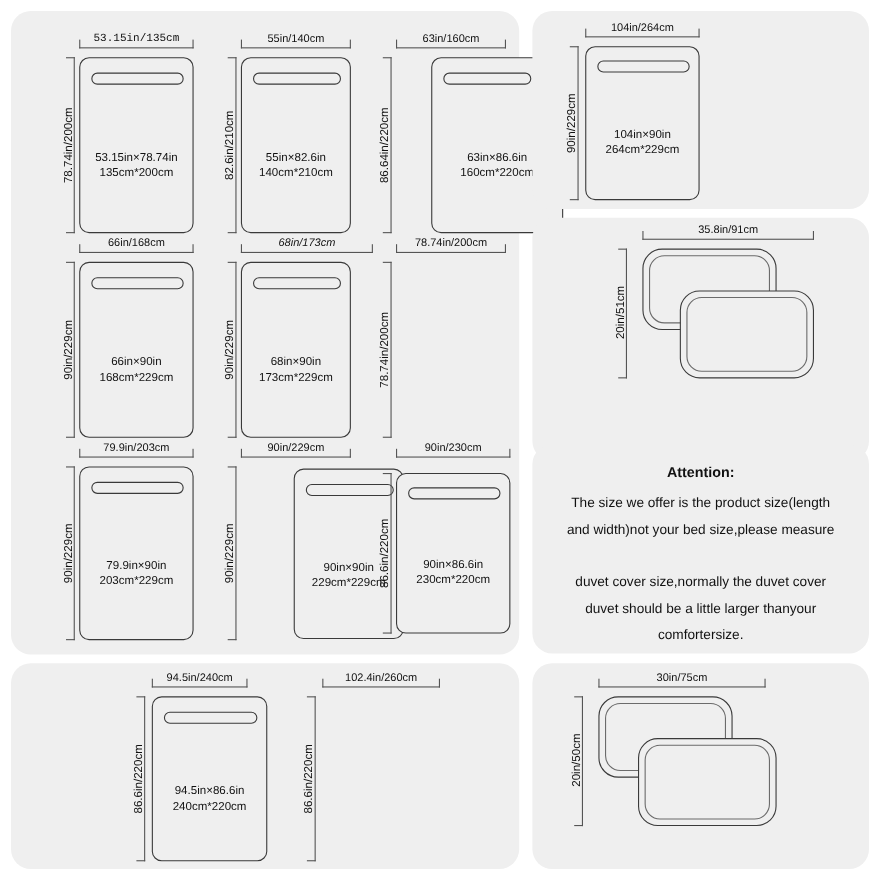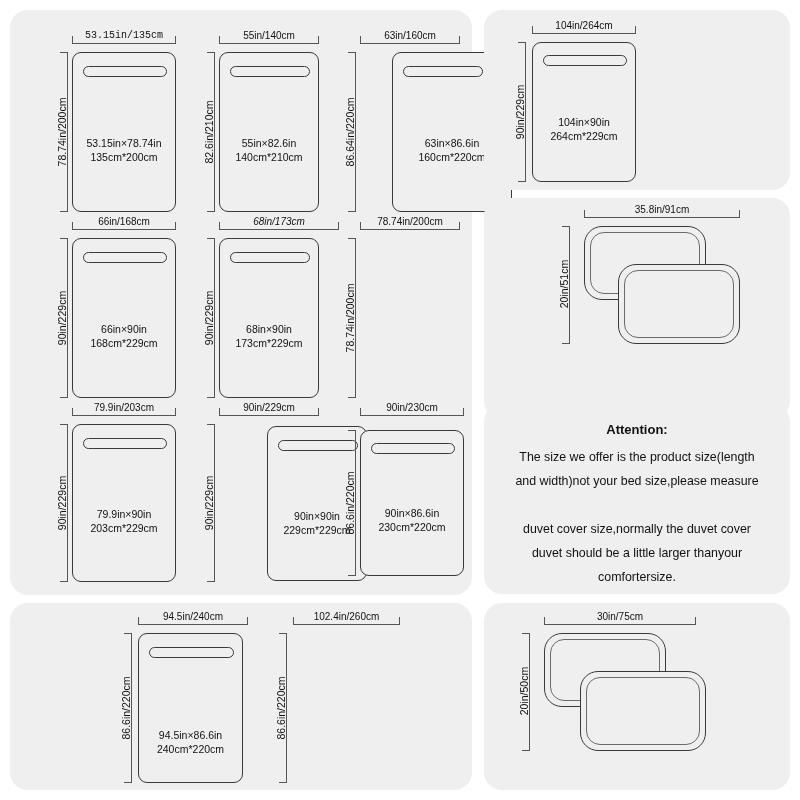--- a/index.html
+++ b/index.html
@@ -407,35 +407,35 @@
         <span>duvet cover size,normally the duvet cover</span><br>
         <span>duvet should be a little larger thanyour</span><br>
         <span>comfortersize.</span>
       </div>
     </div>
   </div>
 
   <div class="panel" id="panel-bl">
 
     <div class="bed" style="left:110px; top:10px; width:130px; height:170px;">
-      <div class="dim-top" style="left:18px; top:0; width:87px;padding-left:23px;">
+      <div class="dim-top" style="left:18px; top:0; width:87px;">
         <div class="line"></div>
         <div class="tickL"></div>
         <div class="tickR"></div>
         <div class="txt">94.5in/240cm</div>
       </div>
       <div class="dim-left" style="left:0; top:20px; height:150px;">
         <div class="line"></div>
         <div class="tickT"></div>
         <div class="tickB"></div>
         <div class="txt" style="left:-40px; top:69px; width:92px; text-align:center; transform:rotate(-90deg);">86.6in/220cm</div>
       </div>
       <div class="bed-box" style="left:18px; top:20px; width:105px; height:150px;">
         <div class="bed-pillow" style="left:10px; top:13px; width:85px; height:11px;"></div>
-        <div class="bed-label" style="top:79px;margin-top:16px;">
+        <div class="bed-label" style="top:79px;">
           <span>94.5in×86.6in</span><br>
           <span>240cm*220cm</span>
         </div>
       </div>
     </div>
 
     <div class="bed" style="left:265px; top:10px; width:135px; height:170px;">
       <div class="dim-top" style="left:18px; top:0; width:107px;">
         <div class="line"></div>
         <div class="tickL"></div>

